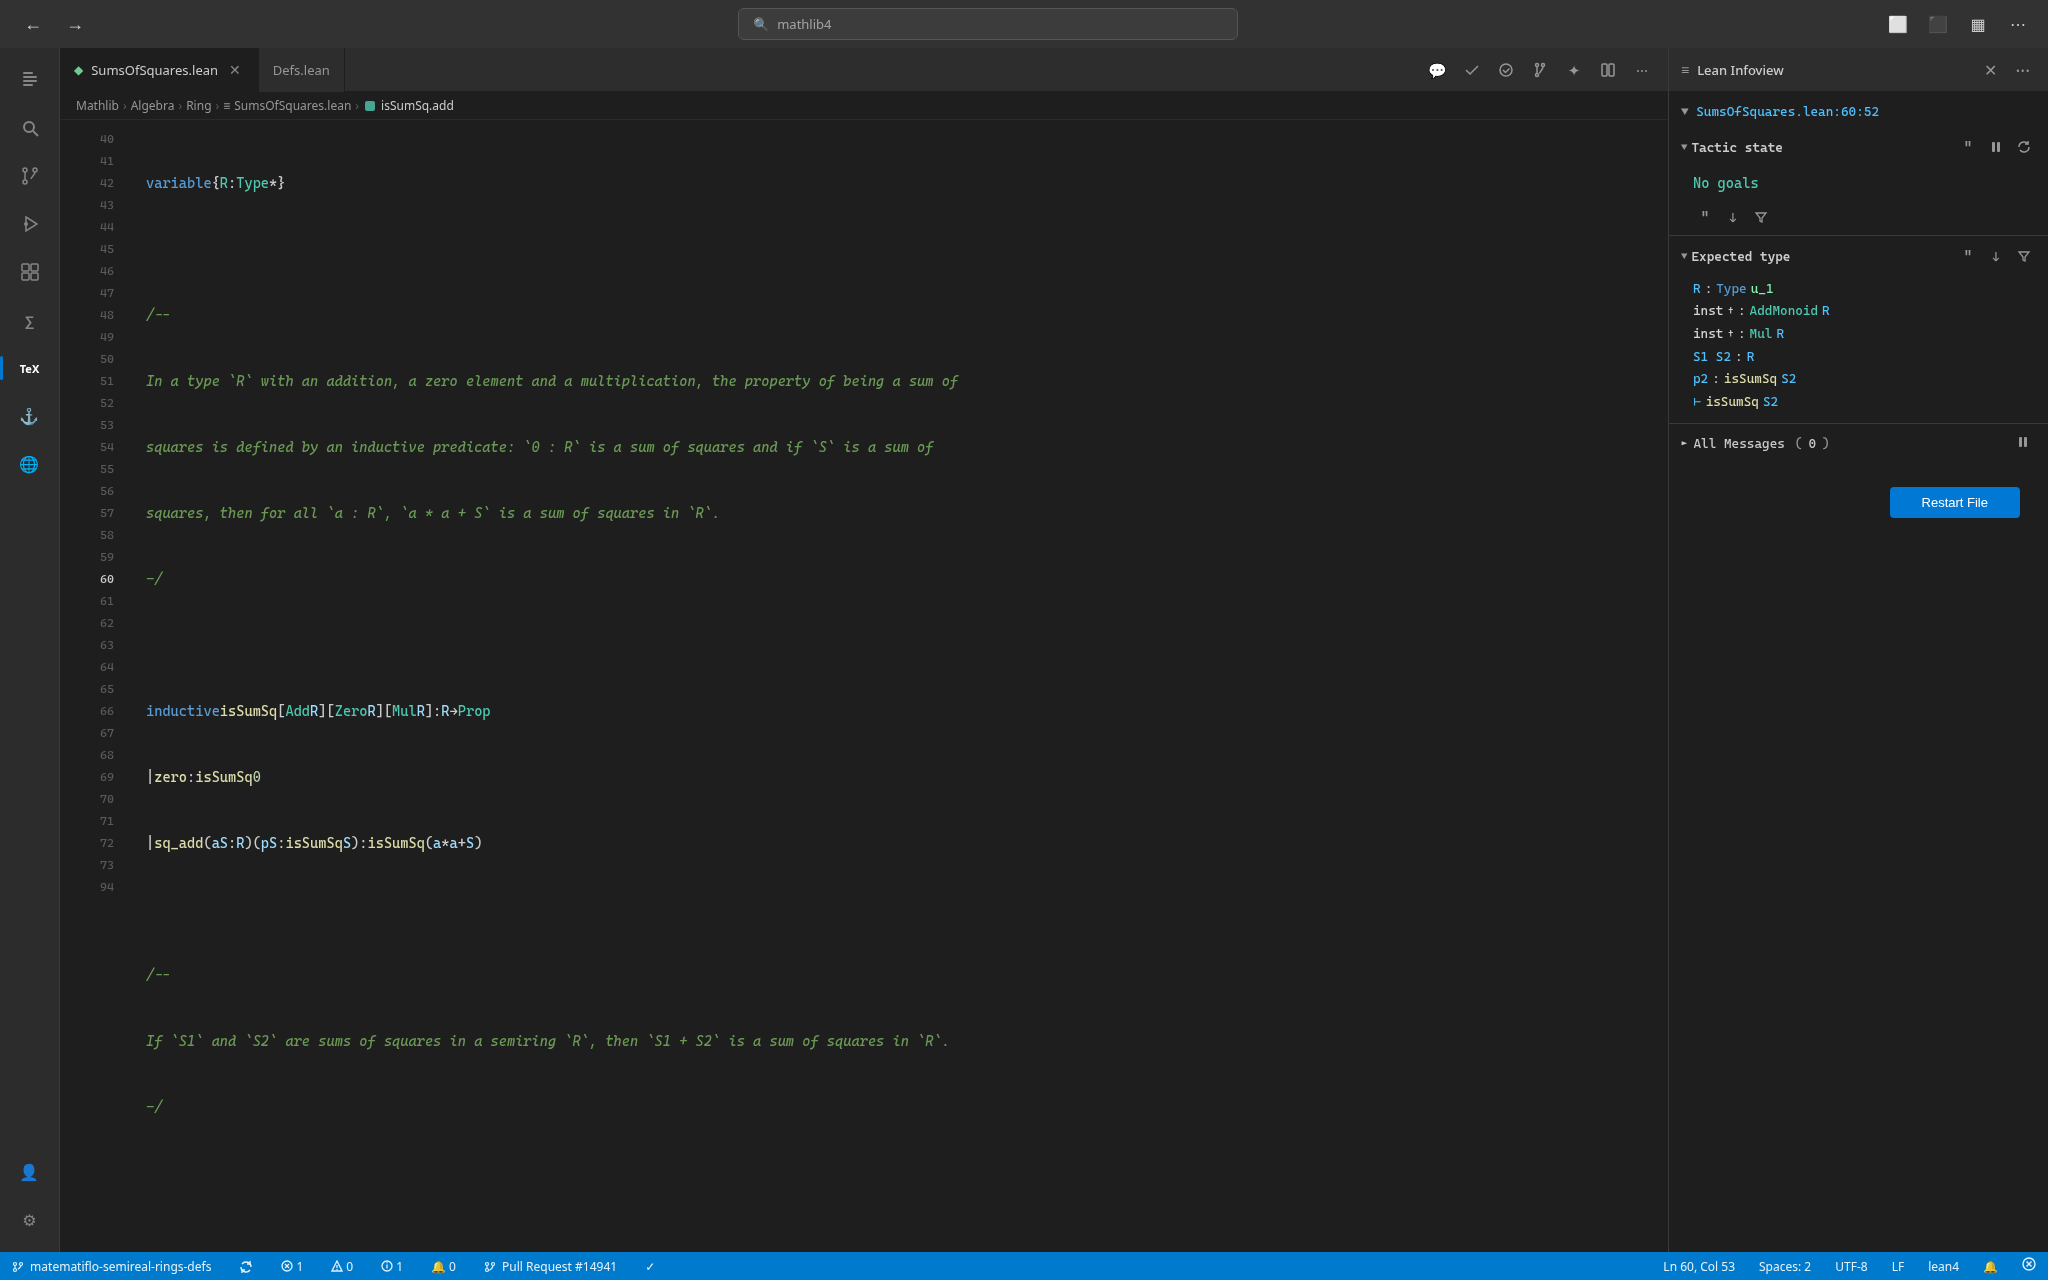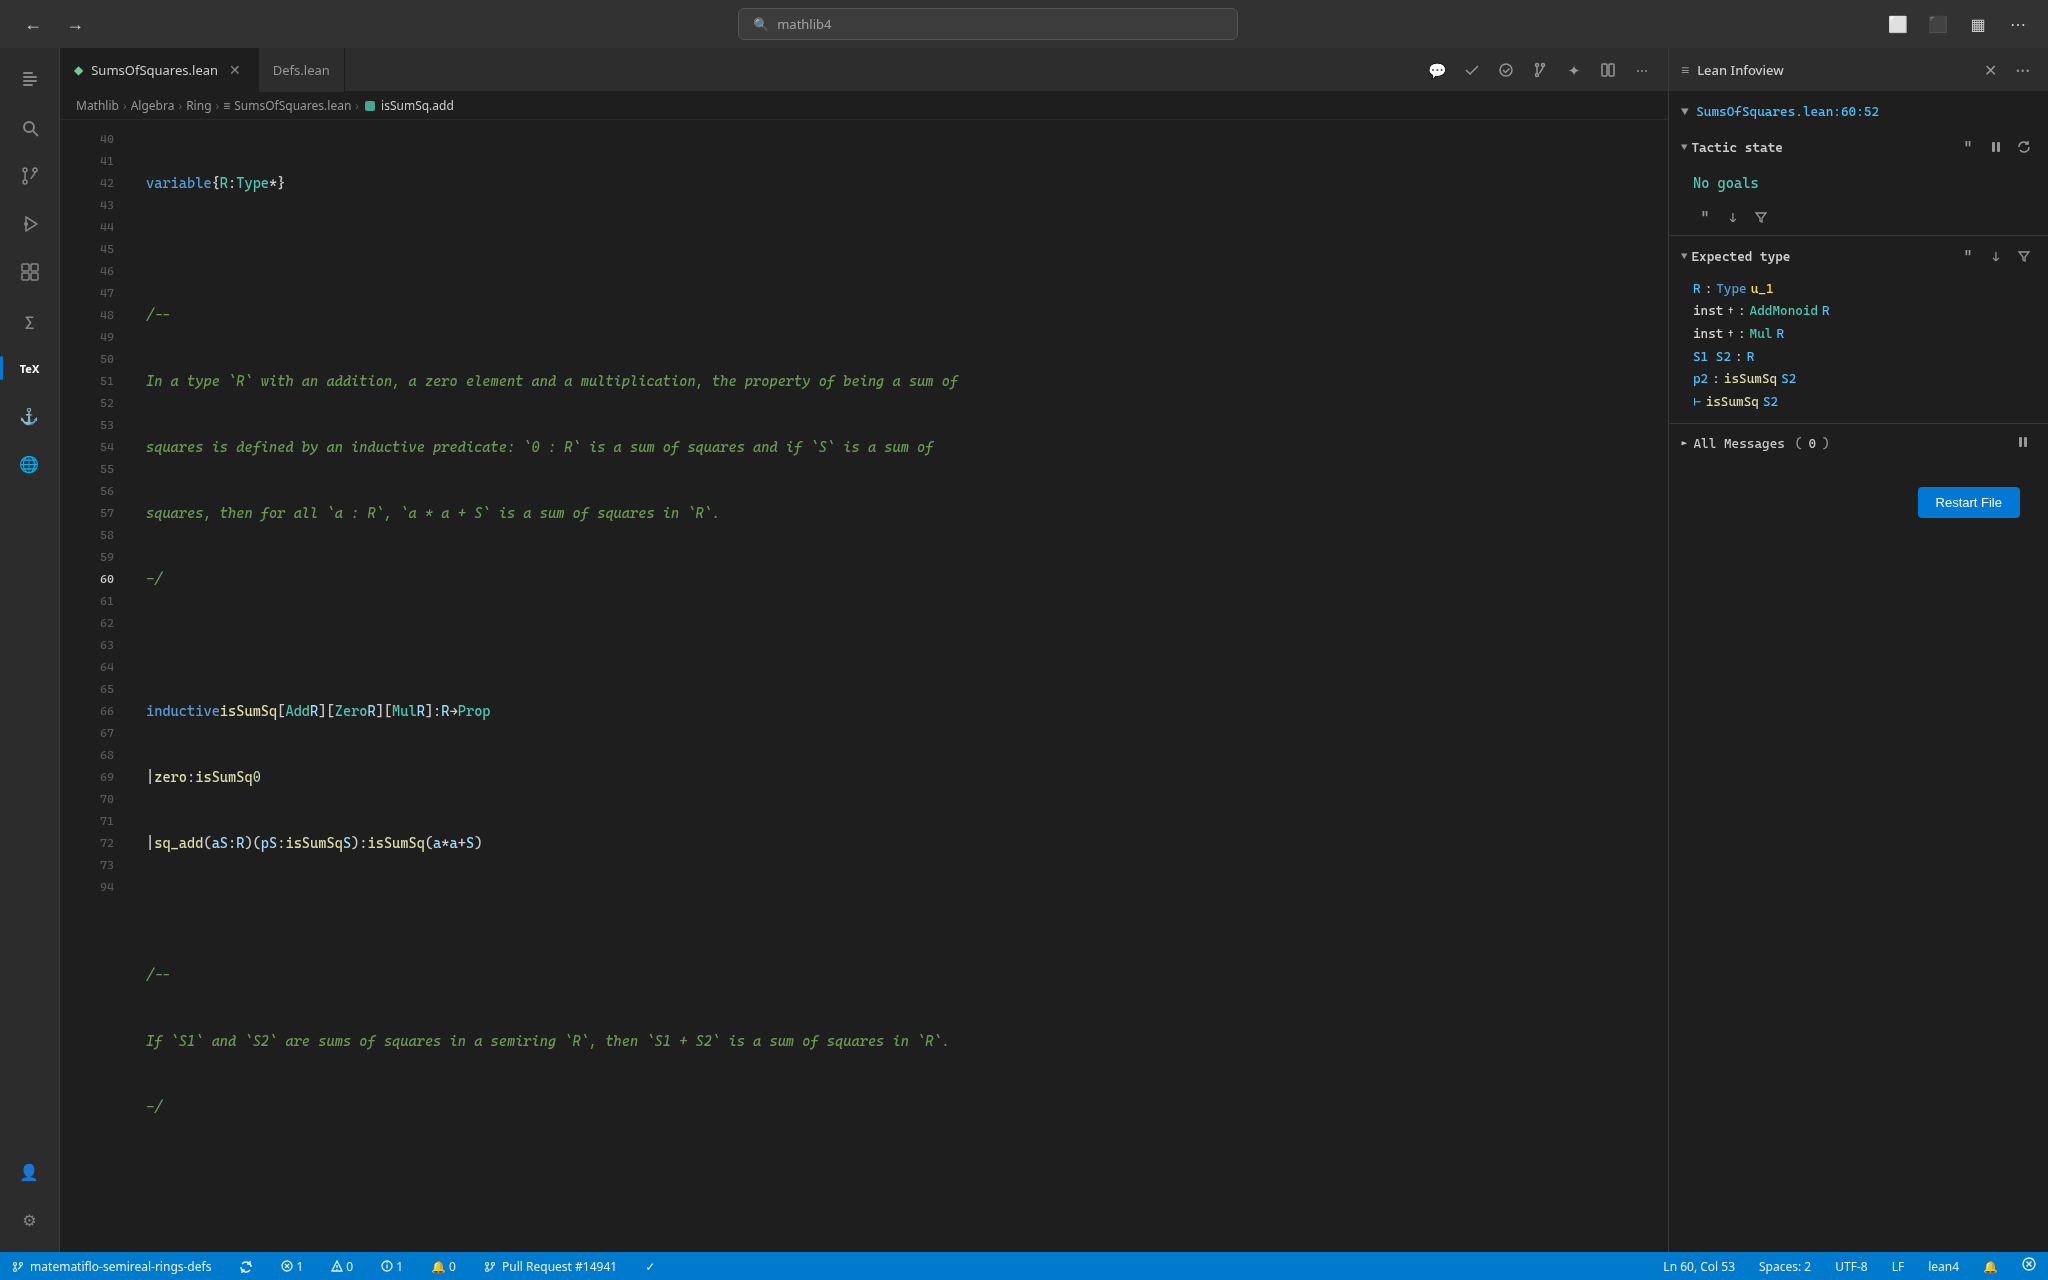--- a/index.html
+++ b/index.html
@@ -392,21 +392,21 @@
       font-size: 16px;
       padding: 2px 6px;
       border-radius: 3px;
     }
 
     .restart-btn {
       margin: 12px 12px;
       background: #0078d4;
       color: white;
       border: none;
-      padding: 8px 18px;
+      padding: 8px 32px;
       font-size: 13px;
       border-radius: 4px;
       cursor: pointer;
       float: right;
     }
 
     
     .lean-divider {
       height: 1px;
       background: #3a3a3a;
@@ -685,21 +685,21 @@
                 </svg>
             </div>
           </div>
         </div>
         <div class="lean-section-content">
 
           <div class="lean-type-line">
             <span class="lean-type-name">R</span>
             <span class="lean-type-sym"> : </span>
             <span class="lean-type-kw">Type</span>
-            <span style="color:#fde047;text-align:right;"> u_1</span>
+            <span style="color:#86efac;text-align:right;"> u_1</span>
           </div>
 
           <div class="lean-type-line">
             <span style="color:#d4d4d4;">inst</span>
               <span style="font-size:11px;vertical-align:super;color:#d4d4d4;">†</span>
             <span class="lean-type-sym"> : </span>
             <span class="lean-type-class">AddMonoid</span>
             <span class="lean-type-name"> R</span>
           </div>
 

